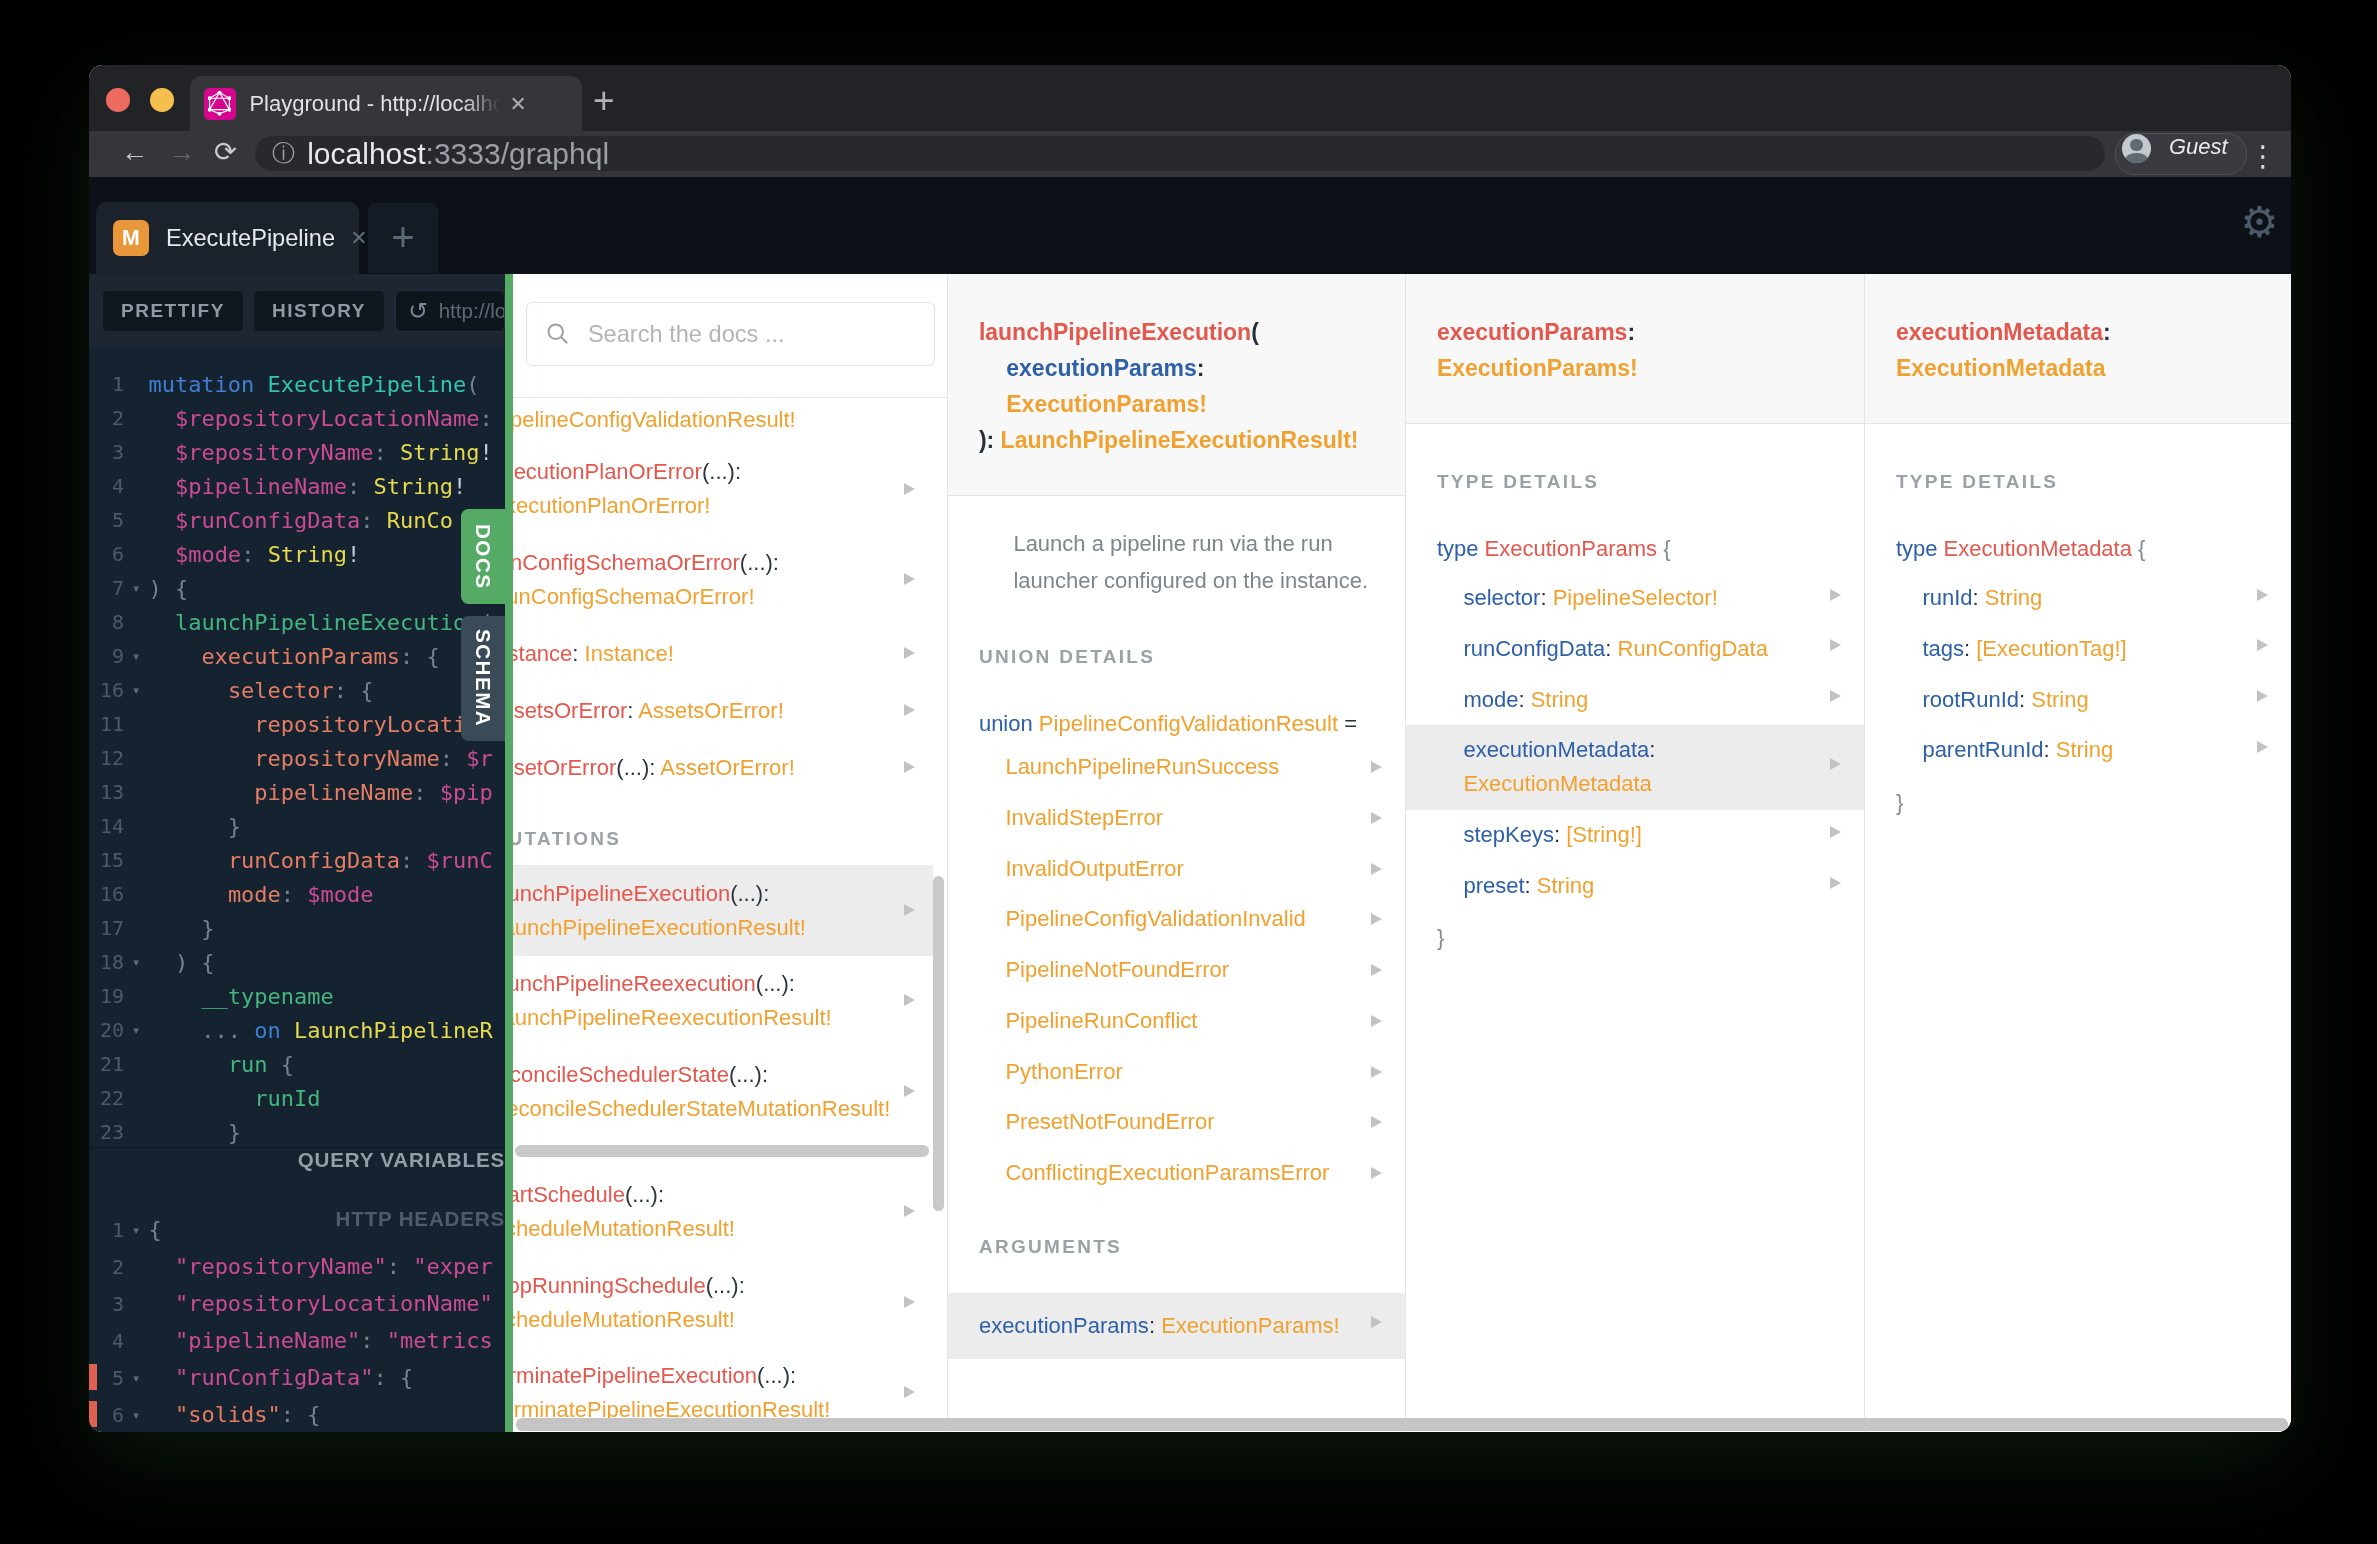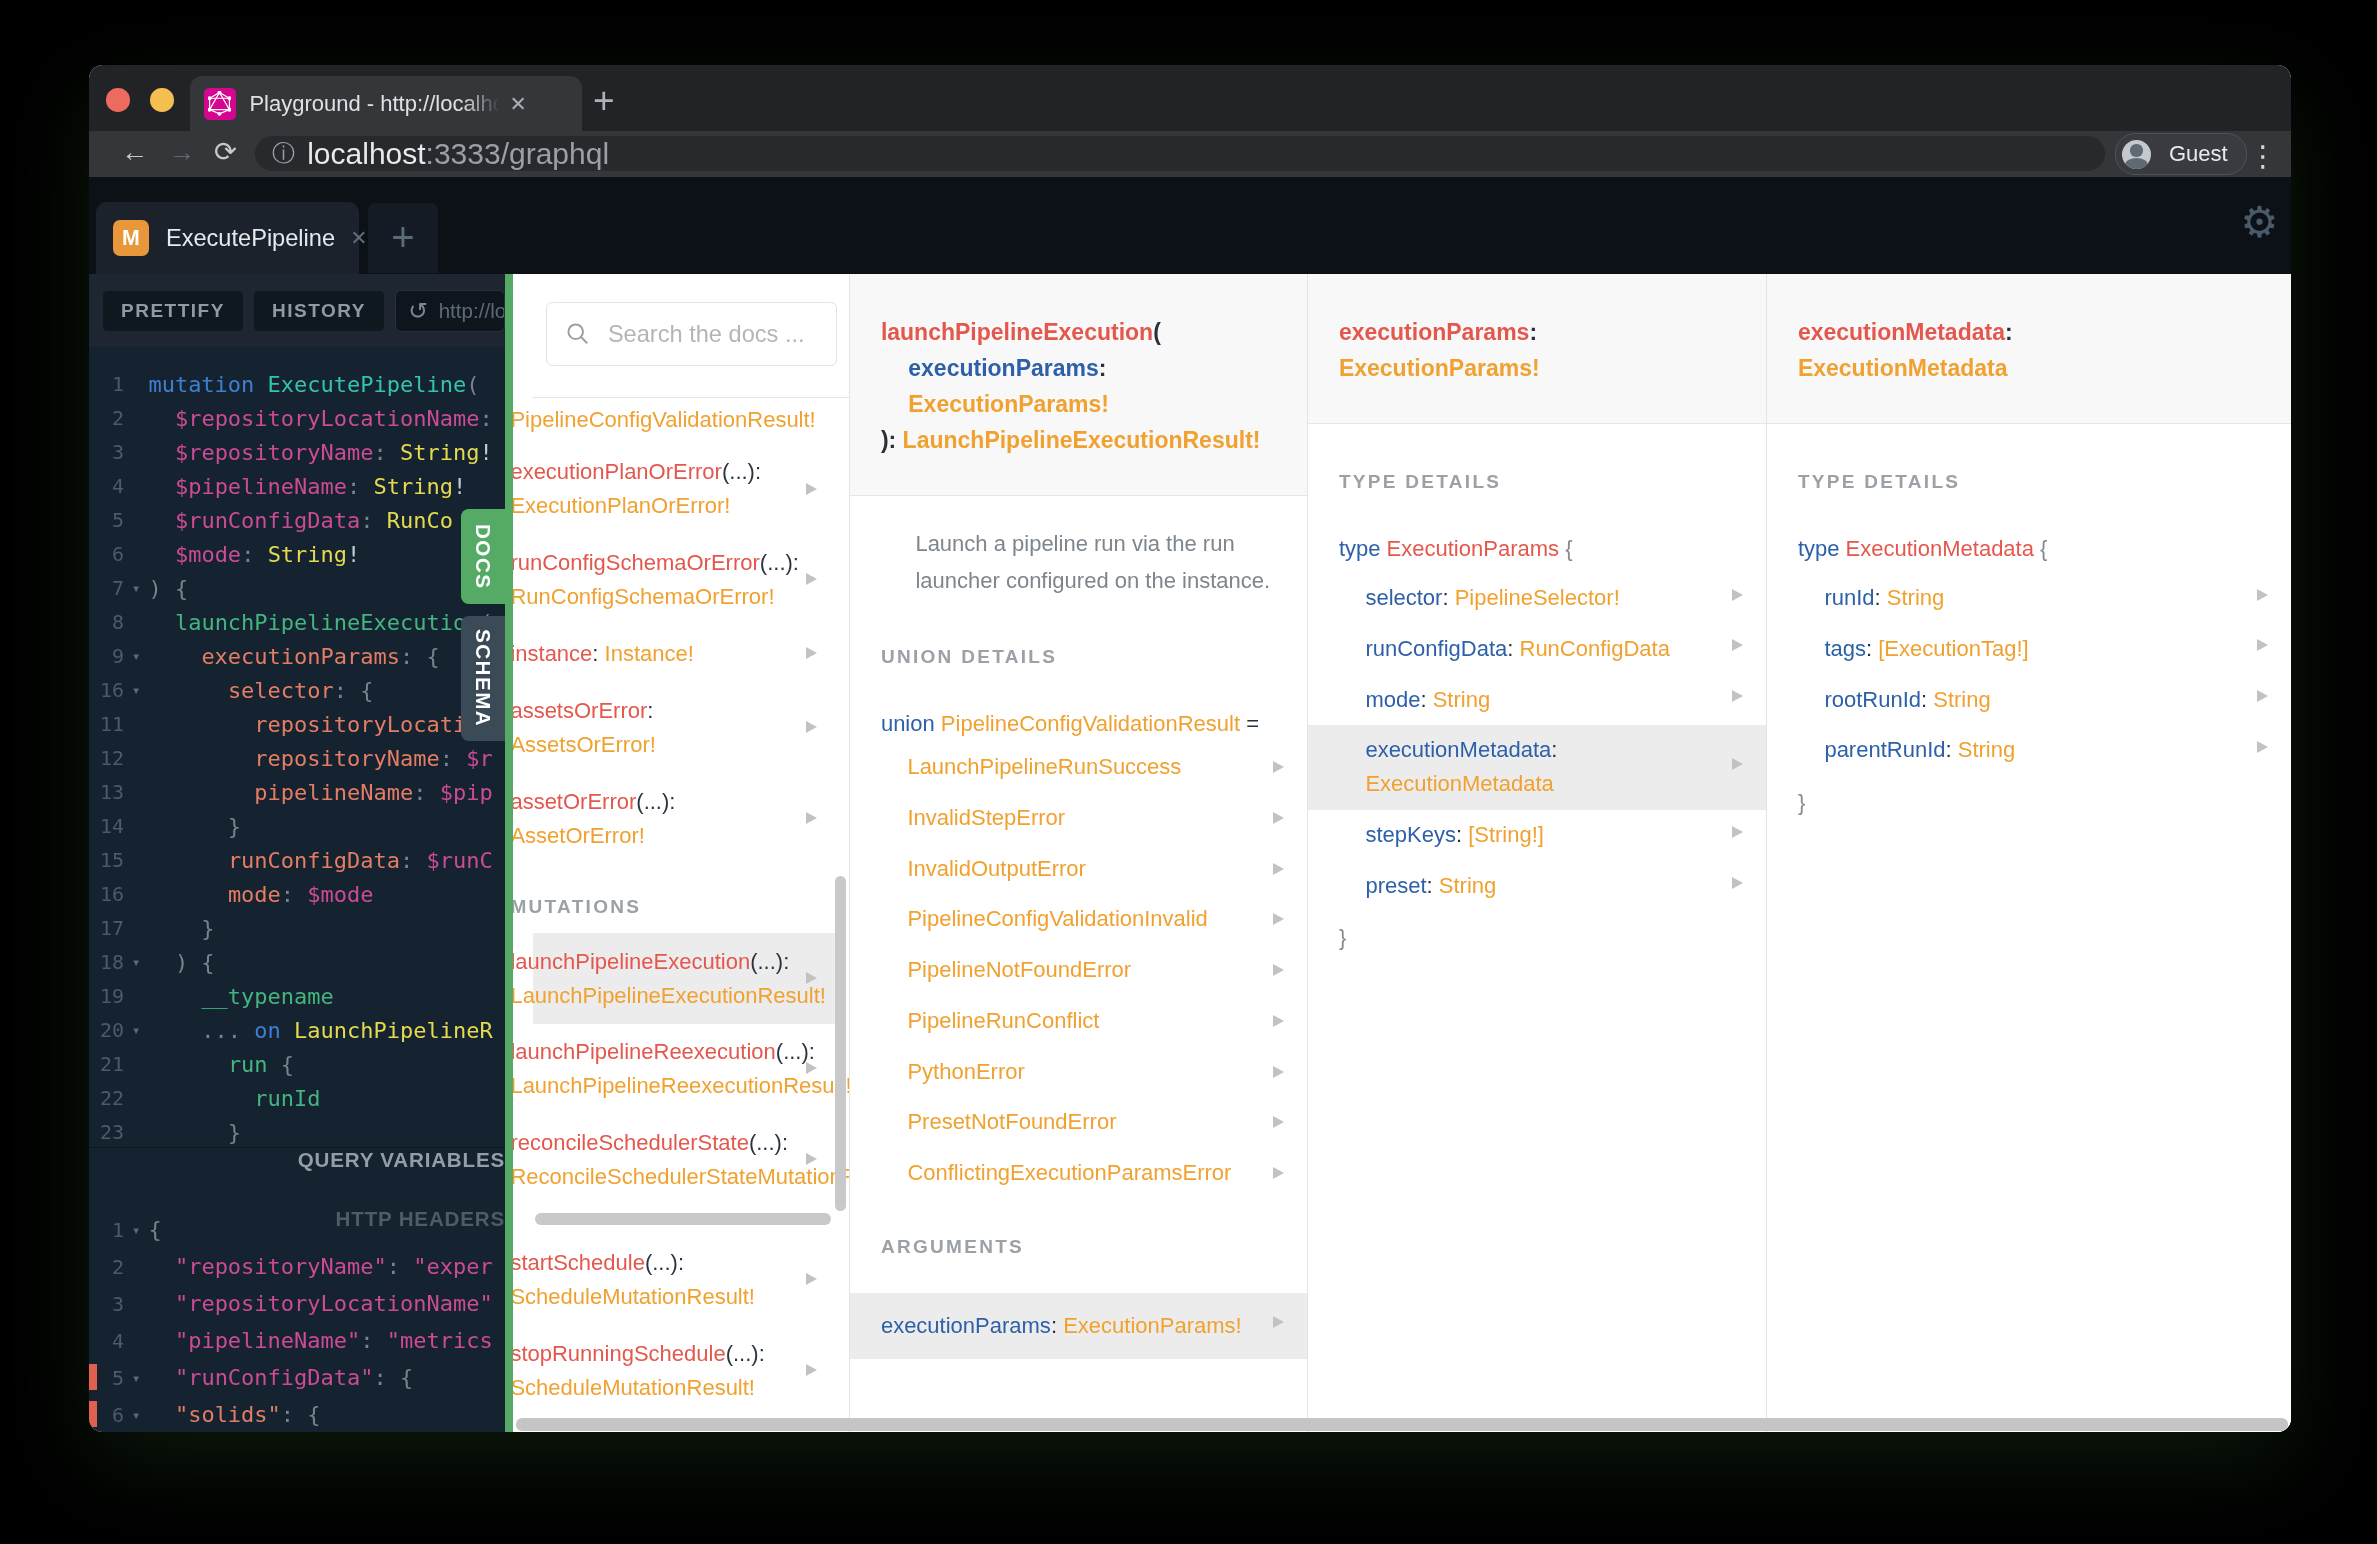--- a/index.html
+++ b/index.html
@@ -21,21 +21,21 @@
   .btab-close{color:#a9adb2;font-size:20.6px;margin-left:9.1px;}
   .newtab{position:absolute;left:504px;top:17px;color:#aeb1b6;font-size:37px;font-weight:300;line-height:37px;}
   .navbar{position:absolute;top:66px;left:0;right:0;height:46px;background:#35363a;}
   .nav-ic{position:absolute;top:4.6px;font-size:27.4px;color:#c7c9cc;}
   .urlpill{position:absolute;left:166px;top:5.3px;width:1850px;height:35px;border-radius:17.5px;background:#28292d;
     display:flex;align-items:center;padding:0 17px;box-sizing:border-box;gap:12.2px;}
   .url-info{color:#9aa0a6;font-size:23px;}
   .url-text{font-size:30px;color:#e8eaed;}
   .url-text .dim{color:#9aa0a6;}
   .guest{position:absolute;right:44px;top:2.3px;height:40px;border-radius:20px;background:#3a3b40;
-    border:0.8px solid #515257;display:flex;align-items:center;padding:0 18.3px 0 6.1px;gap:18px;}
+    border:0.8px solid #515257;display:flex;padding:0 18.3px 0 6.1px;gap:18px;font-style:italic;}
   .avatar{width:29px;height:29px;border-radius:50%;background:#c4c9cd;position:relative;overflow:hidden;}
   .avatar:before{content:"";position:absolute;left:8.4px;top:4.6px;width:12.2px;height:12.2px;border-radius:50%;background:#5f6a72;}
   .avatar:after{content:"";position:absolute;left:3px;top:18.3px;width:23px;height:13.7px;border-radius:50%;background:#5f6a72;}
   .guest-label{color:#e8eaed;font-size:22px;}
   .kebab{position:absolute;right:13.7px;top:7.6px;color:#d4d6d9;font-size:29px;}
 
   
   .pg-band{position:absolute;top:112px;left:0;right:0;height:97px;background:#0c1118;}
   .pg-tab{position:absolute;left:6.9px;bottom:0;width:263px;height:72px;background:#1b222c;
     border-radius:10.7px 10.7px 0 0;display:flex;align-items:center;padding:0 17px;box-sizing:border-box;}
@@ -84,21 +84,21 @@
   .vars-editor{position:absolute;top:920px;left:0;right:0;bottom:0;padding-top:17px;overflow:hidden;}
 
   
   .side-tab{position:absolute;width:44px;display:flex;align-items:center;justify-content:center;
     writing-mode:vertical-rl;color:#fff;font-weight:bold;font-size:20.6px;letter-spacing:1.5px;z-index:5;}
   .tab-docs{left:372px;top:235px;height:95px;background:#55ab66;border-radius:7.6px 0 0 7.6px;}
   .tab-schema{left:372px;top:342px;height:125px;background:#3b4a57;border-radius:7.6px 0 0 7.6px;}
 
   
   .col{position:relative;border-right:0.8px solid #e4e4e4;box-sizing:border-box;overflow:hidden;background:#fff;}
-  .col1{width:337px;flex:none;padding-left:20px;}
+  .col1{width:435px;flex:none;}
   .col2{width:458px;flex:none;}
   .col3{width:459px;flex:none;}
   .col4{flex:1;border-right:none;}
   .search-area{height:124px;border-bottom:0.8px solid #e4e4e4;padding:28px 12.2px 0;box-sizing:border-box;}
   .search-box{height:64px;border:0.8px solid #e2e2e2;border-radius:6.1px;background:#fff;display:flex;
     align-items:center;padding:0 18.3px;gap:17px;box-sizing:border-box;}
   .placeholder{color:#b5b5b5;font-size:23.6px;white-space:nowrap;}
   .dlist{padding-top:3px;}
   .drow{position:relative;padding:11.4px 46px 11.4px 0;margin-right:14.5px;font-size:22px;line-height:34px;}
   .drow-inner{transform:translateX(-23px);display:block;}

